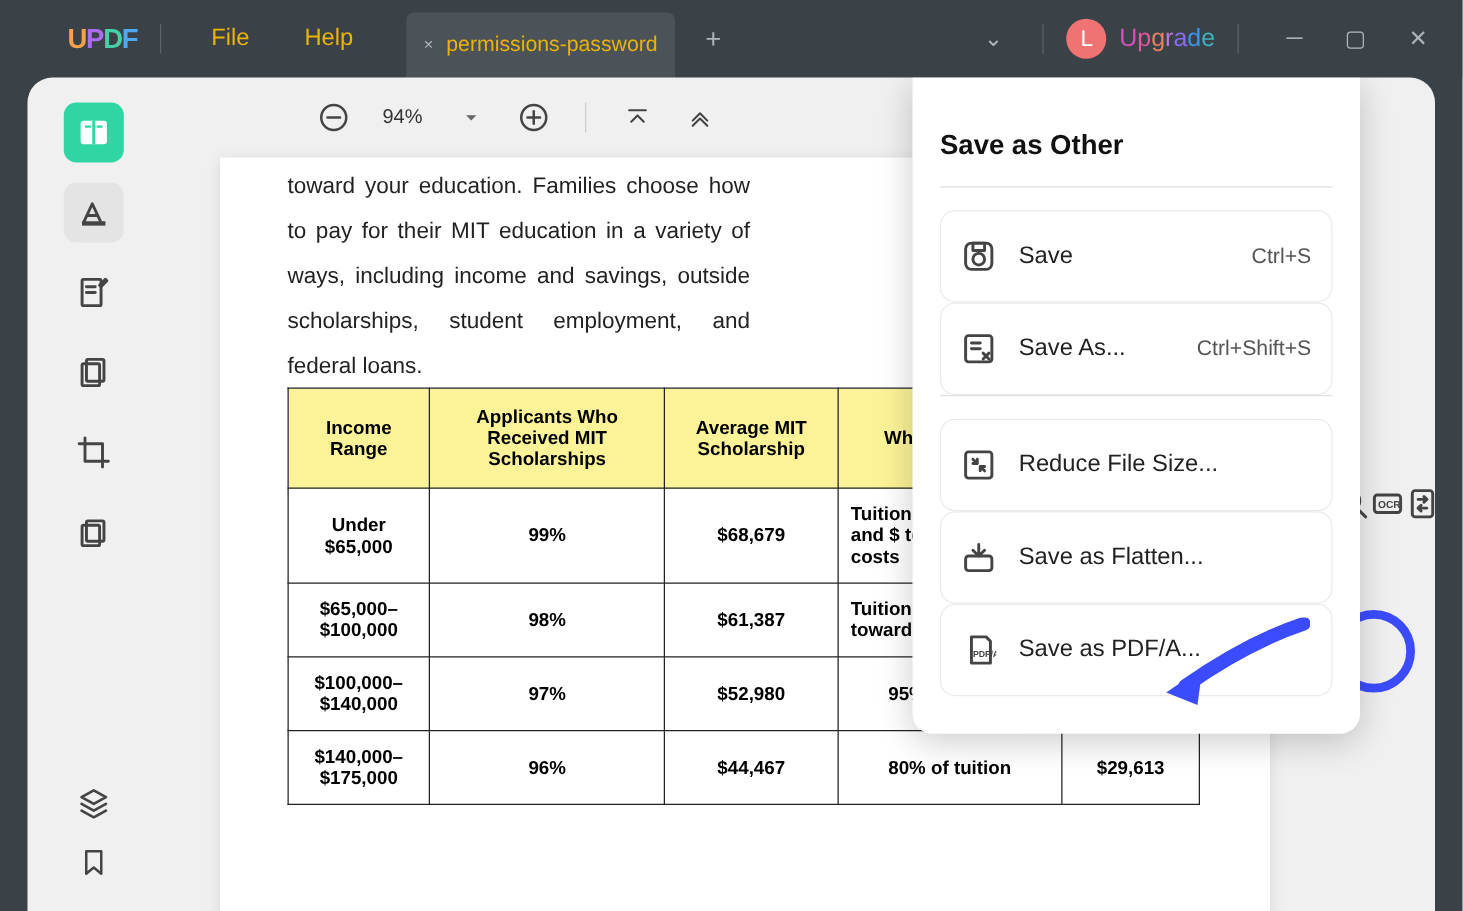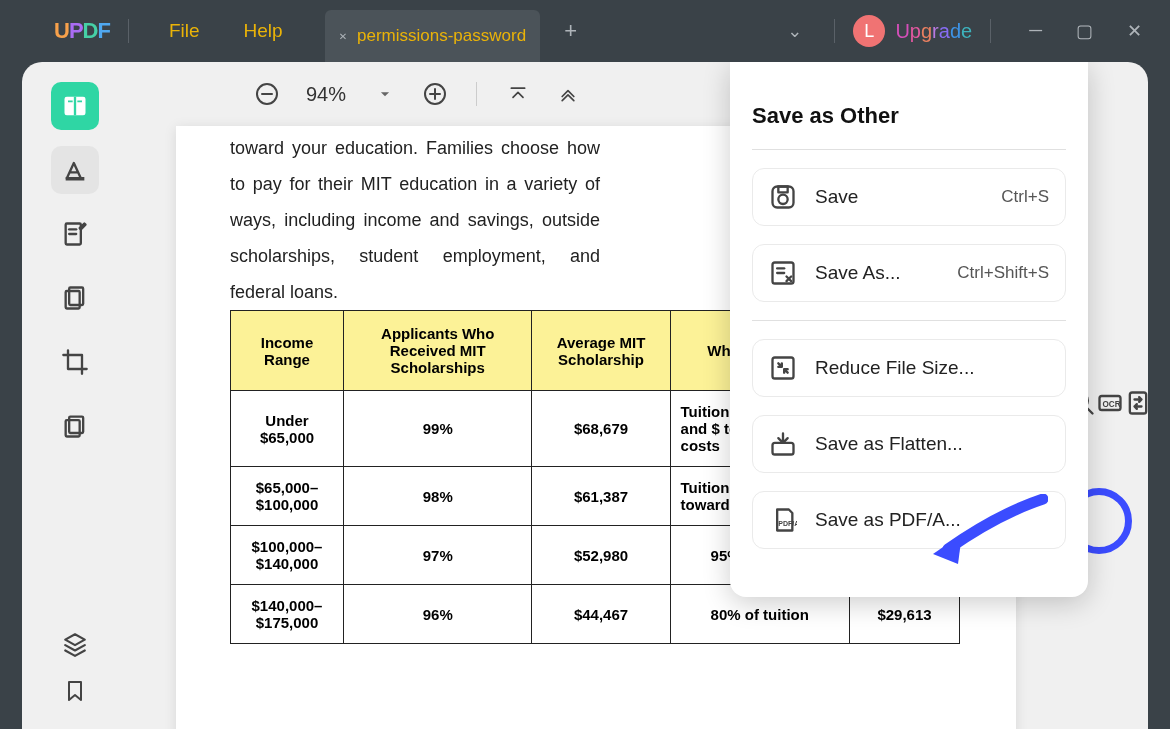--- a/index.html
+++ b/index.html
@@ -25,32 +25,32 @@
   .left-rail { position:absolute; left:0; top:0; width:105px; height:100%; display:flex; flex-direction:column; align-items:center; padding-top:12px; }
   .rail-btn { width:48px; height:48px; border-radius:10px; display:flex; align-items:center; justify-content:center; margin:8px 0; }
   .rail-btn.active { background:#2fd6a4; }
   .rail-btn svg { width:28px; height:28px; }
   .rail-bottom { position:absolute; bottom:22px; left:0; width:105px; display:flex; flex-direction:column; align-items:center; gap:18px; }
   .right-rail { position:absolute; right:0; top:0; width:80px; height:100%; display:flex; align-items:center; padding-top:14px; }
   .right-rail .rail-btn { margin:8px 0; }
   .right-highlight { position:absolute; right:16px; top:426px; width:66px; height:66px; border:7px solid #3b4cff; border-radius:50%; }
   .toolbar { position:absolute; left:105px; top:0; height:64px; display:flex; align-items:center; }
   .tb-btn { width:38px; height:38px; display:flex; align-items:center; justify-content:center; margin:0 6px; }
-  .zoom-pct { font-size:20px; color:#333; margin:0 14px; }
+  .zoom-pct { font-size:16px; color:#333; margin:0 14px; }
   .page { position:absolute; left:154px; top:64px; width:840px; height:720px; background:#fff; box-shadow:0 2px 12px rgba(0,0,0,0.1); padding:0 54px; }
   .body-text { font-size:18px; line-height:2.0; color:#222; width:370px; margin-top:4px; text-align:justify; }
   .photo { position:absolute; right:56px; top:0; width:196px; height:153px; background:linear-gradient(160deg,#d9b96c 0%, #b6c3c2 40%, #e0dac8 100%); border-radius:2px; overflow:hidden; }
   .photo::after{content:"";position:absolute;inset:0;background:radial-gradient(ellipse 60px 70px at 34% 40%,#e0b67a 0%,transparent 60%),radial-gradient(circle 52px at 30% 26%,#c9883d 0%,transparent 60%),radial-gradient(ellipse 80px 40px at 62% 84%,#ffffff 0%,transparent 70%),radial-gradient(ellipse 30px 30px at 30% 76%,#e0b67a 0%,transparent 70%),linear-gradient(120deg,#325768 46%,transparent 48%);}
   table.data { width:730px; border-collapse:collapse; font-size:15px; }
   table.data th { background:#fcf297; border:1.5px solid #222; padding:14px 10px; text-align:center; vertical-align:middle; font-weight:700; }
   table.data td { border:1.5px solid #222; padding:12px 10px; text-align:center; vertical-align:middle; font-weight:700; }
   .save-panel { position:absolute; top:0; right:60px; width:358px; background:#fff; border-radius:0 0 16px 16px; box-shadow:0 6px 28px rgba(0,0,0,0.20); padding:41px 22px 30px 22px; z-index:30; }
   .save-panel h2 { font-size:22px; font-weight:700; color:#111; margin-bottom:20px; }
   .panel-sep { height:1px; background:#e0e0e0; margin-bottom:18px; }
-  .panel-item { height:58px; border:1px solid #eaeaea; border-radius:12px; display:flex; align-items:center; padding:0 16px; margin-bottom:18px; font-size:19px; color:#222; background:#fff; }
+  .panel-item { height:74px; border:1px solid #eaeaea; border-radius:12px; display:flex; align-items:center; padding:0 16px; font-size:19px; color:#222; background:#fff; }
   .panel-item .pi-icon { width:28px; height:28px; margin-right:18px; flex-shrink:0; }
   .panel-item .pi-label { flex:1; }
   .panel-item .pi-shortcut { color:#555; font-size:17px; }
   .arrow { position:absolute; right:100px; top:432px; z-index:40; }
   .icon-stroke { stroke:#444; stroke-width:2; fill:none; stroke-linecap:round; stroke-linejoin:round; }
 </style>
 </head>
 <body>
 
 <div class="titlebar">

